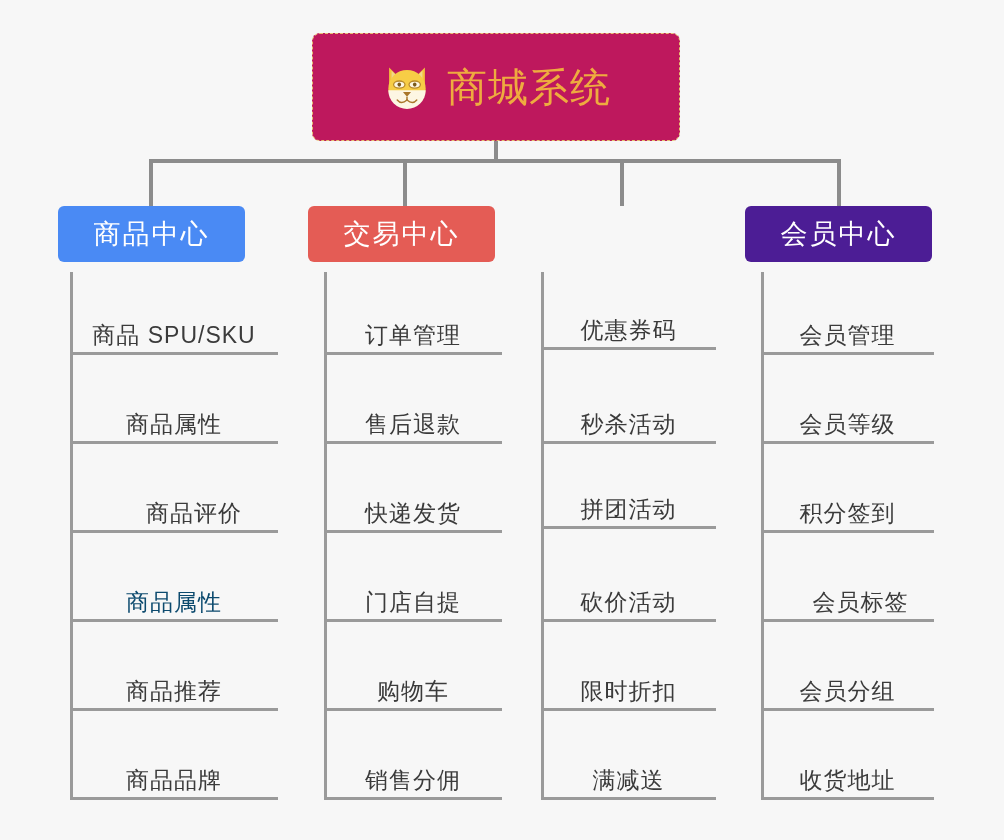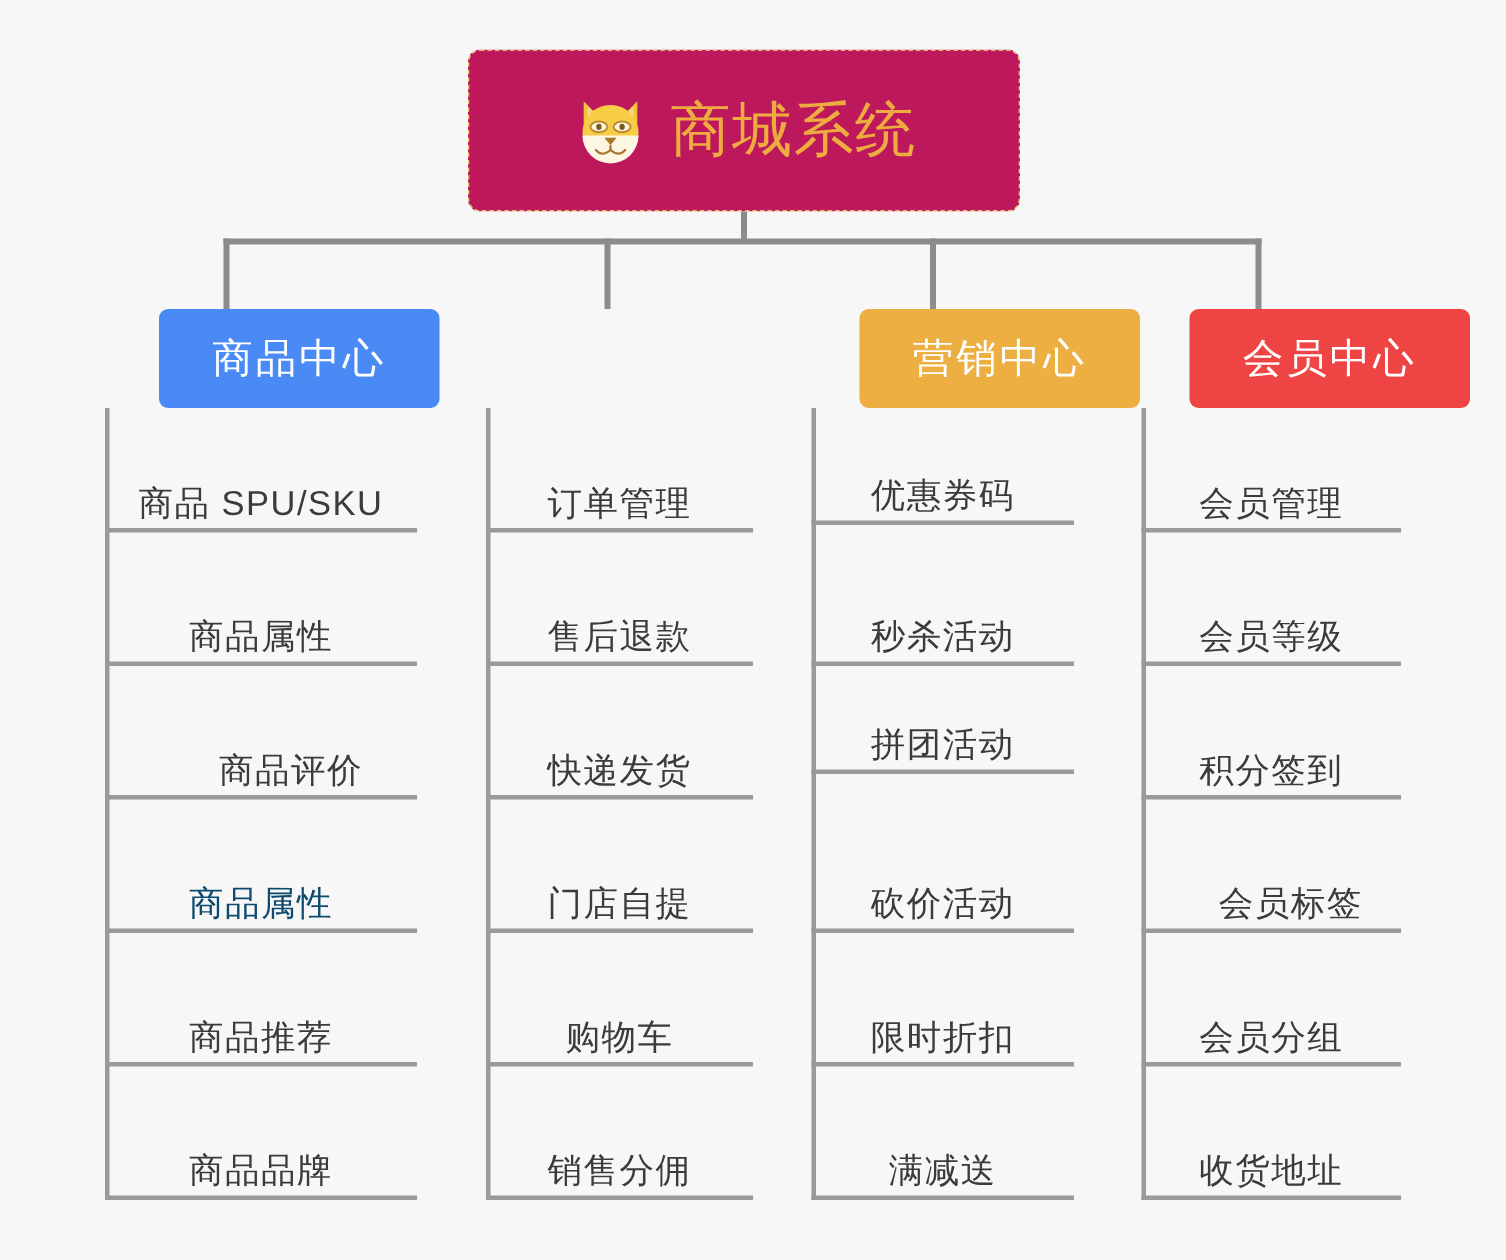--- a/index.html
+++ b/index.html
@@ -52,30 +52,29 @@
   .conn {
     position: absolute;
     background: #8c8c8c;
   }
   .conn-v { width: 4px; }
   .conn-h { height: 4px; }
 
   
   .cat-header {
     position: absolute;
-    height: 66px;
+    height: 56px;
     border-radius: 6px;
     display: flex;
     align-items: center;
     justify-content: center;
     color: #ffffff;
     font-size: 27px;
     letter-spacing: 2px;
     box-sizing: border-box;
-    margin-left: 48px;
   }
 
   
   .column {
     position: absolute;
     top: 272px;
   }
   .spine {
     position: absolute;
     left: 0;
@@ -132,24 +131,24 @@
   <div class="conn conn-h" style="left: 149px; top: 159px; width: 692px; background: rgb(140, 140, 140);"></div>
 
   <div class="conn conn-v" style="left: 149px; top: 159px; height: 47px; background: rgb(140, 140, 140);"></div>
   <div class="conn conn-v" style="left: 403px; top: 159px; height: 47px; background: rgb(140, 140, 140);"></div>
   <div class="conn conn-v" style="left: 620px; top: 159px; height: 47px; background: rgb(140, 140, 140);"></div>
   <div class="conn conn-v" style="left: 837px; top: 159px; height: 47px; background: rgb(140, 140, 140);"></div>
 
   <div class="cat-header" style="left: 58px; top: 206px; width: 187px; background: rgb(74, 138, 244);">
     <span>商品中心</span>
   </div>
-  <div class="cat-header" style="left: 525px; top: 206px; width: 187px; background: rgb(237, 174, 66);">
-    <span>营销中心</span>
-  </div>
-  <div class="cat-header" style="left: 745px; top: 206px; width: 187px; background: #ef4444;">
+  <div class="cat-header" style="left: 308px; top: 206px; width: 187px; background: rgb(228, 92, 85);">
+    <span>交易中心</span>
+  </div>
+  <div class="cat-header" style="left: 745px; top: 206px; width: 187px; background: #4c1d95;">
     <span>会员中心</span>
   </div>
 
   <div class="column" style="left:70px;">
     <div class="spine" style="height: 528px; background: rgb(154, 154, 154);"></div>
   <div class="leaf" style="top: 25px; width: 208px; height: 58px; border-bottom-color: rgb(154, 154, 154);">
         <span class="leaf-label" style="color: rgb(59, 59, 59);">商品 SPU/SKU</span>
       </div>
       <div class="leaf" style="top: 114px; width: 208px; height: 58px; border-bottom-color: rgb(154, 154, 154);">
         <span class="leaf-label" style="color: rgb(59, 59, 59);">商品属性</span>
@@ -189,21 +188,21 @@
       </div>
     </div>
   <div class="column" style="left:541px;">
     <div class="spine" style="height: 528px; background: rgb(154, 154, 154);"></div>
   <div class="leaf" style="top: 20px; width: 175px; height: 58px; border-bottom-color: rgb(154, 154, 154);">
         <span class="leaf-label" style="color: rgb(59, 59, 59);">优惠券码</span>
       </div>
       <div class="leaf" style="top: 114px; width: 175px; height: 58px; border-bottom-color: rgb(154, 154, 154);">
         <span class="leaf-label" style="color: rgb(59, 59, 59);">秒杀活动</span>
       </div>
-      <div class="leaf" style="top: 186px; width: 175px; height: 58px; border-bottom-color: rgb(154, 154, 154);">
+      <div class="leaf" style="top: 199px; width: 175px; height: 58px; border-bottom-color: rgb(154, 154, 154);">
         <span class="leaf-label" style="color: rgb(59, 59, 59);">拼团活动</span>
       </div>
       <div class="leaf" style="top: 292px; width: 175px; height: 58px; border-bottom-color: rgb(154, 154, 154);">
         <span class="leaf-label" style="color: rgb(59, 59, 59);">砍价活动</span>
       </div>
       <div class="leaf" style="top: 381px; width: 175px; height: 58px; border-bottom-color: rgb(154, 154, 154);">
         <span class="leaf-label" style="color: rgb(59, 59, 59);">限时折扣</span>
       </div>
       <div class="leaf" style="top: 470px; width: 175px; height: 58px; border-bottom-color: rgb(154, 154, 154);">
         <span class="leaf-label" style="color: rgb(59, 59, 59);">满减送</span>

